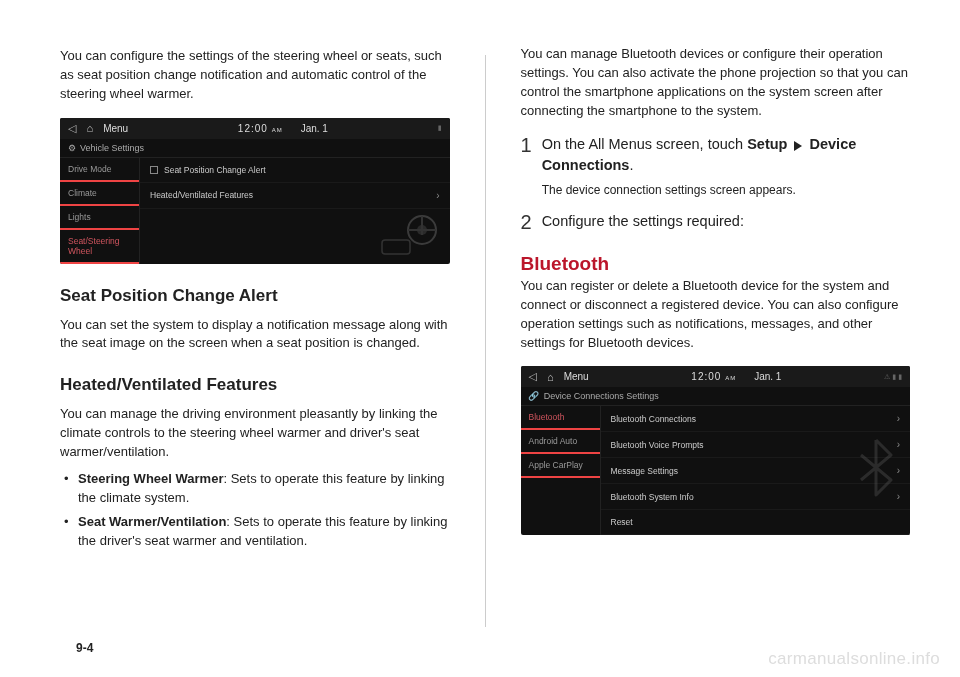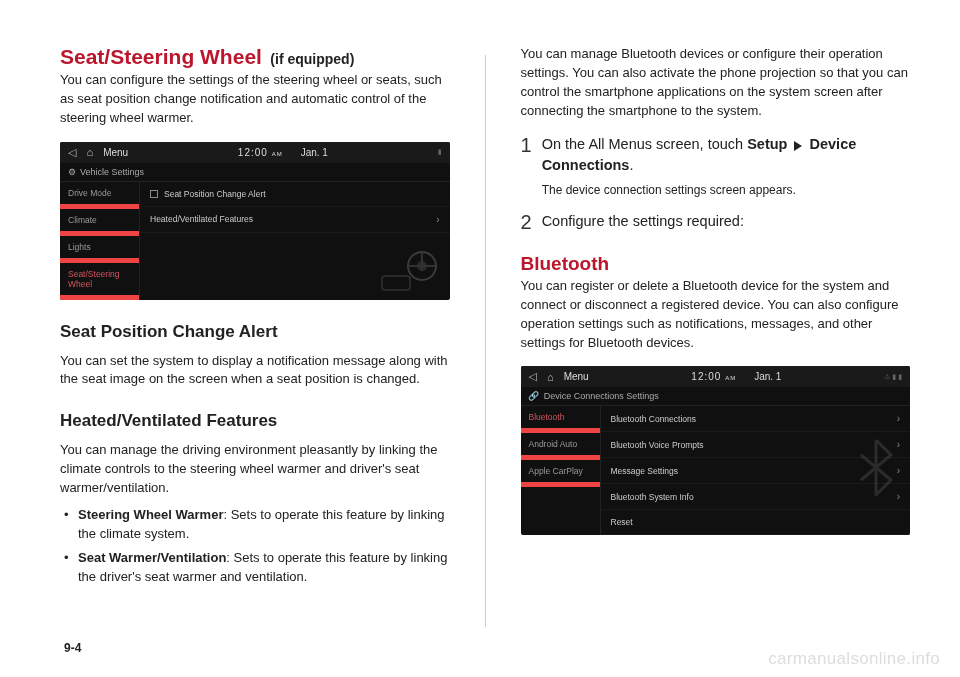--- a/index.html
+++ b/index.html
@@ -136,21 +136,21 @@
   }
   .shot-side {
     width: 80px;
     flex-shrink: 0;
     border-right: 1px solid #222;
   }
   .shot-side .sitem {
     padding: 6px 8px;
     font-size: 8.5px;
     color: #999;
-    border-bottom: 5px solid #ef4444;
+    border-bottom: 2px solid #ef4444;
   }
   .shot-side .sitem.active {
     color: #d0555e;
   }
   .shot-main {
     flex: 1;
     position: relative;
   }
   .shot-main .mitem {
     padding: 7px 10px;
@@ -187,45 +187,41 @@
     height: 75px;
     opacity: 0.4;
   }
   .icon-glyph {
     font-size: 11px;
     color: #bbb;
   }
   .page-num {
     position: absolute;
     bottom: 22px;
-    left: 64px;
+    left: 76px;
     font-size: 12px;
     font-weight: bold;
   }
   .watermark {
     position: absolute;
     bottom: 8px;
     right: 20px;
     font-size: 17px;
     color: #ddd;
     font-weight: 500;
     letter-spacing: 0.3px;
     text-align: center;
   }
 </style>
 </head>
 <body>
 
 <div class="page">
 
   <div class="col">
-    <div>
-      <span class="h-red">Seat/Steering Wheel</span>
-      <span class="h-sub">(if equipped)</span>
-    </div>
     <p class="body">You can configure the settings of the steering wheel or seats, such as seat position change notification and automatic control of the steering wheel warmer.</p>
 
     <div class="shot">
       <div class="shot-tab">
         <span class="icon-glyph">◁</span>
         <span class="icon-glyph">⌂</span>
         <span>Menu</span>
         <span class="clock">
           <span>12:00</span>
           <span style="font-size:6px">AM</span>

